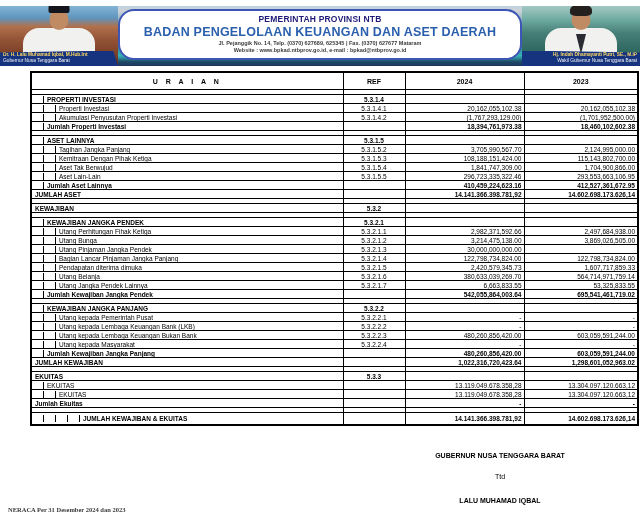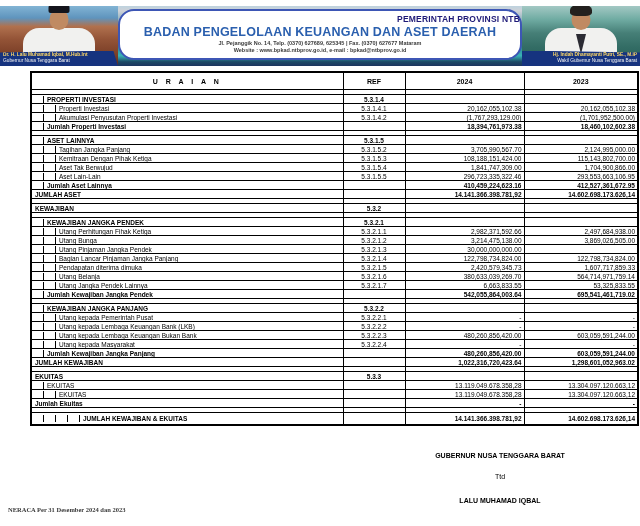--- a/index.html
+++ b/index.html
@@ -19,21 +19,21 @@
   .head{position:absolute;bottom:24px;left:50%;transform:translateX(-50%);width:19px;height:21px;background:#c08a62;border-radius:50%;}
   .peci{position:absolute;bottom:41px;left:50%;transform:translateX(-50%);width:21px;height:9px;background:#14141c;border-radius:4px 4px 2px 2px;}
   .hair{position:absolute;bottom:38px;left:50%;transform:translateX(-50%);width:22px;height:12px;background:#23201e;border-radius:50% 50% 30% 30%;}
   .caption{position:absolute;bottom:0;width:112px;background:#16337f;padding:1px 3px 2px 3px;font-size:4.8px;line-height:1.3;z-index:4;}
   .caption-left{left:0;clip-path:polygon(0 12%,96% 0,100% 100%,0 100%);}
   .caption-right{right:0;text-align:right;clip-path:polygon(0 0,100% 12%,100% 100%,0 100%);}
   .cap-name{color:#ffd966;font-weight:bold;white-space:nowrap;}
   .cap-title{color:#f3f3f3;white-space:nowrap;}
   .title-box{position:absolute;left:118px;top:3px;width:404px;height:51px;background:#ffffff;
     border:2px solid #3d56b5;border-radius:16px;box-sizing:border-box;text-align:center;padding-top:3px;z-index:3;}
-  .org1{font-size:8.5px;font-weight:bold;color:#1e1a77;letter-spacing:0.2px;text-align:right;}
+  .org1{font-size:8.5px;font-weight:bold;color:#1e1a77;letter-spacing:0.2px;}
   .org2{font-size:12.5px;font-weight:bold;color:#2a5fae;letter-spacing:0.2px;margin-top:1px;white-space:nowrap;}
   .addr,.web{font-size:5.5px;font-weight:bold;color:#3b3b3b;margin-top:1px;}
   
   .report{position:absolute;left:30px;top:71px;}
   table{border-collapse:collapse;table-layout:fixed;width:607px;font-size:6.5px;}
   td,th{border:1px solid #000;padding:0;overflow:hidden;white-space:nowrap;vertical-align:middle;}
   table{border:2px solid #000;}
   thead th{height:16px;font-size:7px;font-weight:bold;text-align:center;}
   th.uraian{letter-spacing:3px;}
   tr.r{height:9px;}

